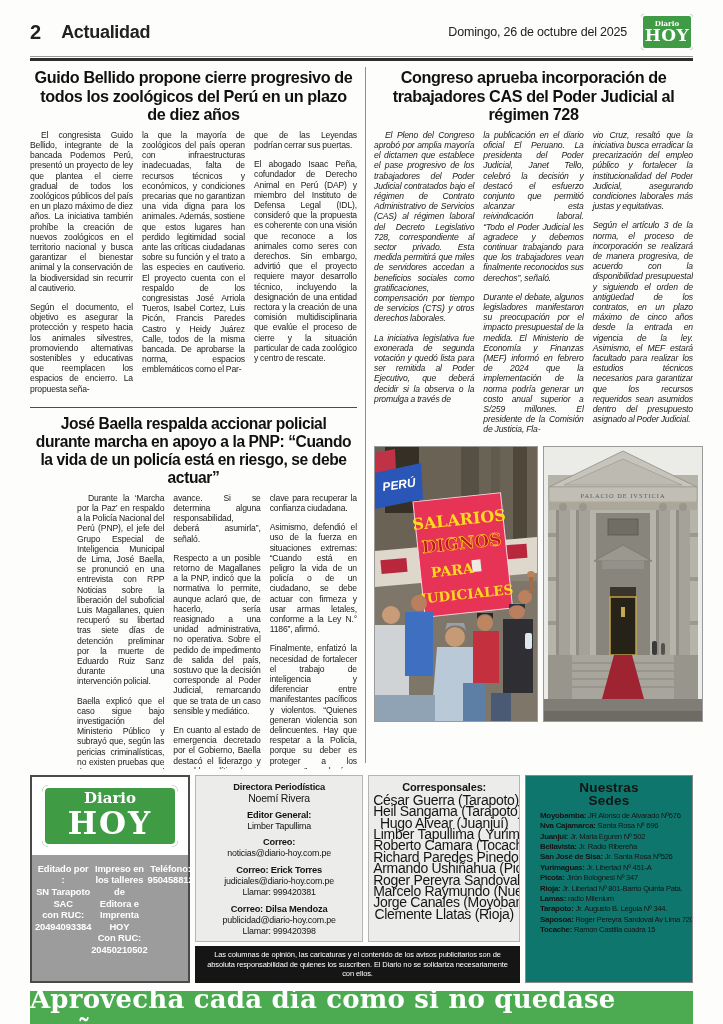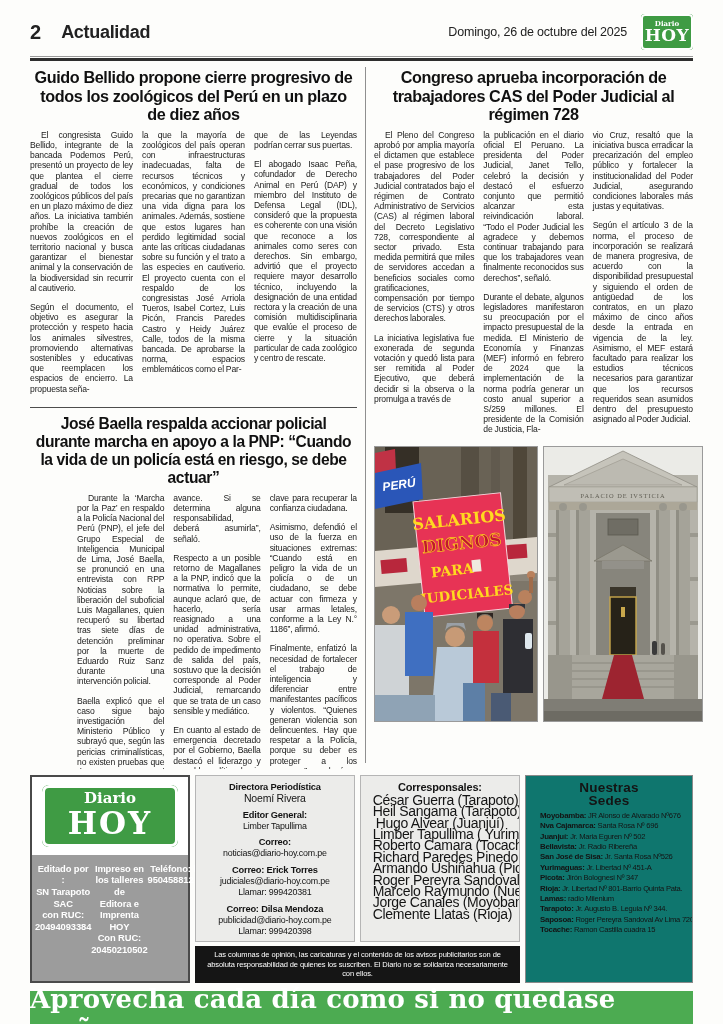--- a/index.html
+++ b/index.html
@@ -38,21 +38,21 @@
   .cols { display:flex; gap:9px; overflow:hidden; }
   .col { flex:1; min-width:0; }
   .body-text p {
     font-size:8.6px; line-height:10.2px; text-align:justify;
     letter-spacing:-0.15px; word-spacing:-0.3px; color:#1b1b1b;
   }
   .body-text p + p { margin-top:9px; }
   .cols .col:first-child p:first-child { text-indent:11px; }
   .zoo-body { height:272px; }
   .baella-body { height:276px;margin-left:47px; }
-  .cas-body { height:312px; }
+  .cas-body { height:312px;font-style:italic; }
   .article-divider { border:none; border-top:1.5px solid #4d4d4d; margin:5px 0 2px 0; }
 
   
   .photos { display:flex; gap:5px; margin-top:4px; }
   .photo { border:1px solid #9a9a9a; background:#ccc; }
   .photo svg { display:block; }
 
   
   .footer { display:flex; gap:5px; margin-top:6px; height:208px; }
   .info-box {
@@ -76,21 +76,21 @@
   .info-url { font-size:9.8px; letter-spacing:-0.2px; color:#fff; text-decoration:none; display:block; }
 
   .footer-mid { flex:1; min-width:0; display:flex; flex-direction:column; gap:4px; }
   .mid-row { flex:1; display:flex; gap:5px; min-height:0; }
   .panel { background:#ececea; border:1px solid #b5b5b5; text-align:center; overflow:hidden; }
   .staff-box { flex:1.13; padding:6px 3px; }
   .staff-blk { margin-bottom:6px; }
   .staff-blk .ttl { font-weight:bold; font-size:9.3px; line-height:11px; letter-spacing:-0.2px; }
   .staff-blk .ln { font-size:8.9px; line-height:10.8px; letter-spacing:-0.2px; }
   .staff-blk .ln.big { font-size:10.5px; }
-  .corr-box { flex:1; padding:5px 12px; }
+  .corr-box { flex:1; padding:5px 4px; }
   .corr-title { font-weight:bold; font-size:11px; letter-spacing:-0.2px; margin-bottom:2px; }
   .corr-item { font-size:14px; line-height:11.4px; letter-spacing:-0.3px; white-space:nowrap; }
   .disclaimer {
     background:#151515; color:#fff; font-size:7.5px; line-height:9.6px;
     padding:4px 8px; text-align:center; letter-spacing:-0.1px;
   }
   .sedes-box {
     width:168px; flex:none; background:#0f766e; border:1.5px solid #8a8a8a; padding:5px 14px;
     overflow:hidden;
   }

